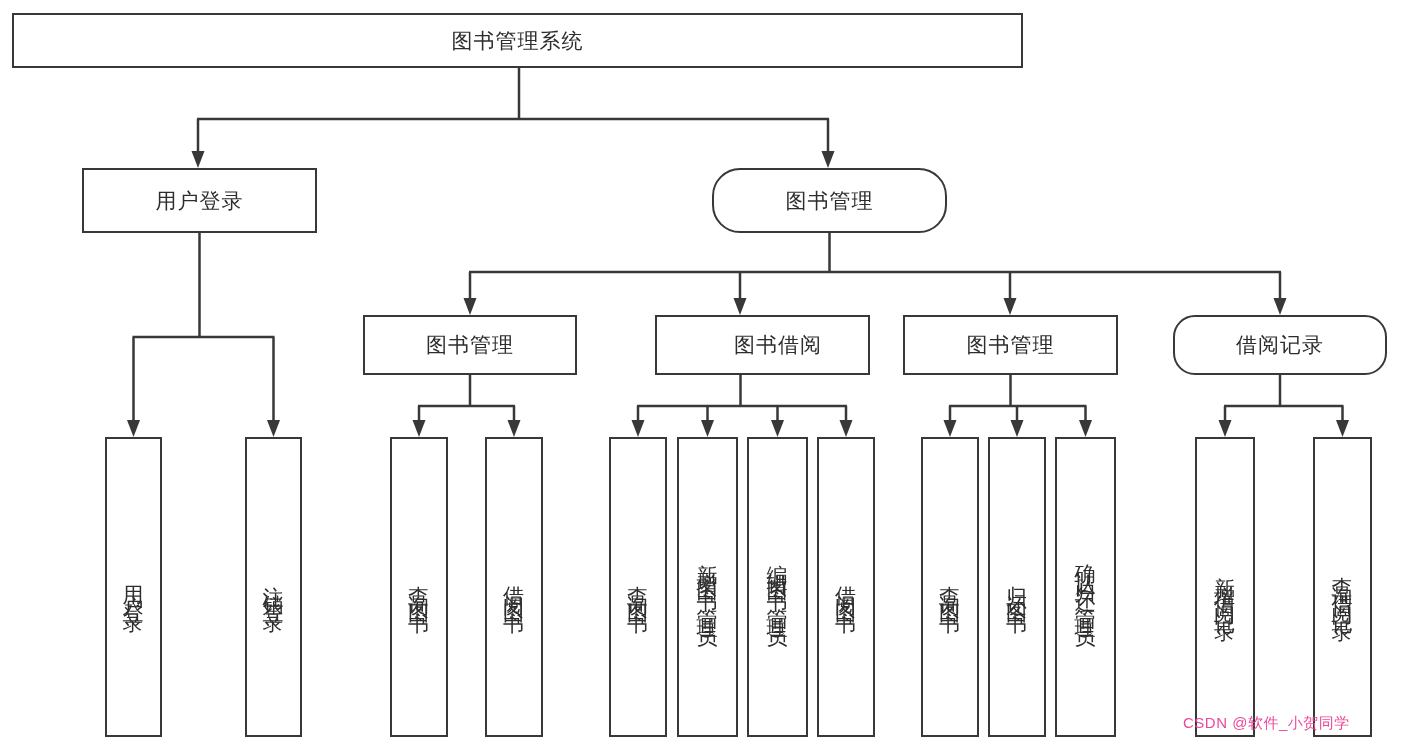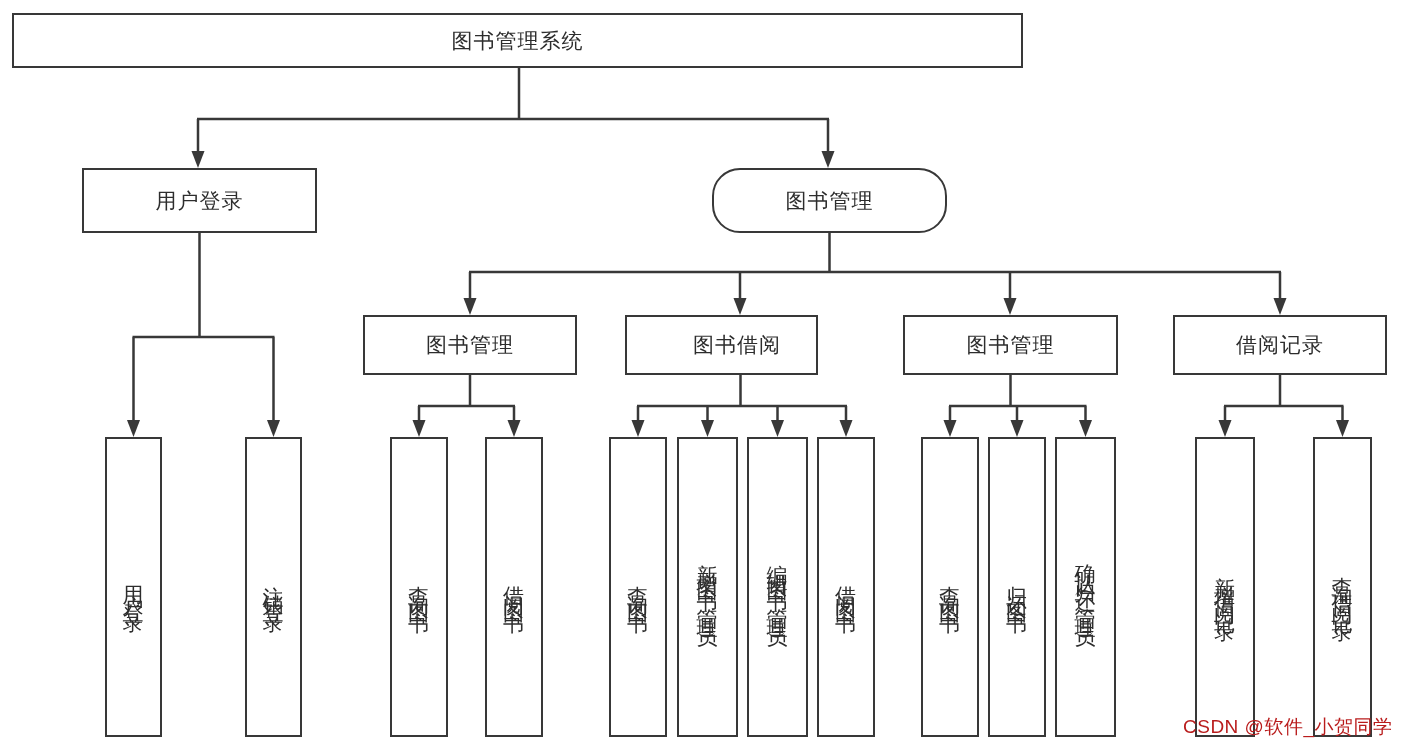--- a/index.html
+++ b/index.html
@@ -29,22 +29,22 @@
     text-orientation: mixed;
     letter-spacing: 9px;
     line-height: 1;
     font-size: 21px;
     color: #2d2d2d;
   }
   .watermark {
     position: absolute;
     left: 1183px;
     top: 714px;
-    font-size: 19px;
-    color: #b91c1c;
+    font-size: 15px;
+    color: #ec4899;
     letter-spacing: 0.5px;
     white-space: nowrap;
     z-index: 5;
   }
 </style>
 </head>
 <body>
 
 <div id="canvas">
 
@@ -95,27 +95,27 @@
   <div class="node" style="left:82px; top:168px; width:235px; height:65px;">
     <span>用户登录</span>
   </div>
   <div class="node" style="left:712px; top:168px; width:235px; height:65px;border-radius:28px;">
     <span>图书管理</span>
   </div>
 
   <div class="node" style="left:363px; top:315px; width:214px; height:60px;">
     <span>图书管理</span>
   </div>
-  <div class="node" style="left:625px; top:315px; width:193px; height:60px;padding-left:31px;">
+  <div class="node" style="left:655px; top:315px; width:215px; height:60px;padding-left:31px;">
     <span>图书借阅</span>
   </div>
   <div class="node" style="left:903px; top:315px; width:215px; height:60px;">
     <span>图书管理</span>
   </div>
-  <div class="node" style="left:1173px; top:315px; width:214px; height:60px;">
+  <div class="node" style="left:1173px; top:315px; width:214px; height:60px;border-radius:22px;">
     <span>借阅记录</span>
   </div>
 
   <div class="node leaf" style="left:105px; top:437px; width:57px; height:300px;">
     <span class="vtext">用户登录</span>
   </div>
   <div class="node leaf" style="left:245px; top:437px; width:57px; height:300px;">
     <span class="vtext">注销登录</span>
   </div>
 

